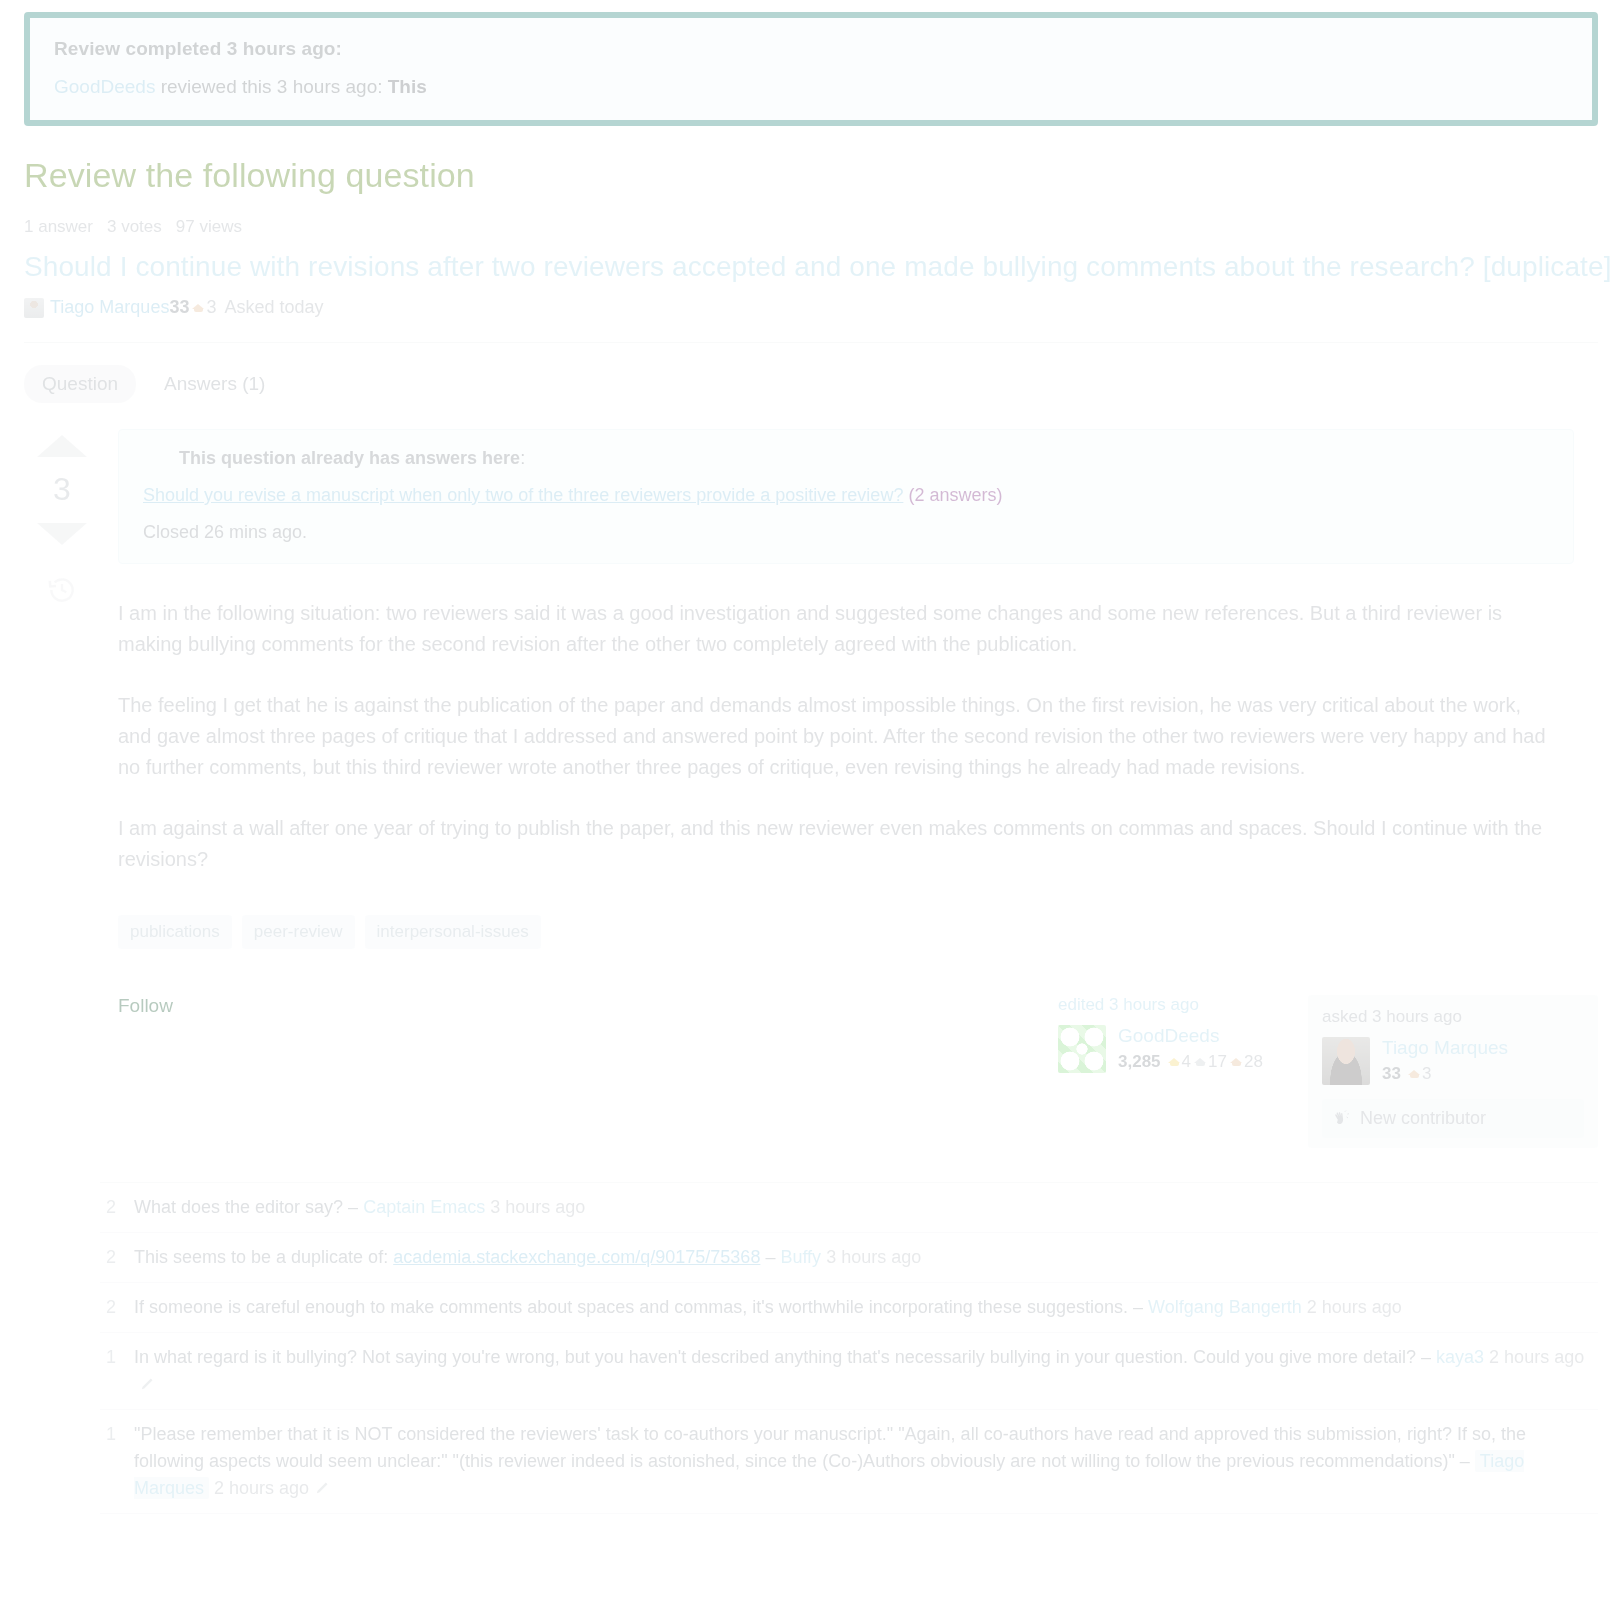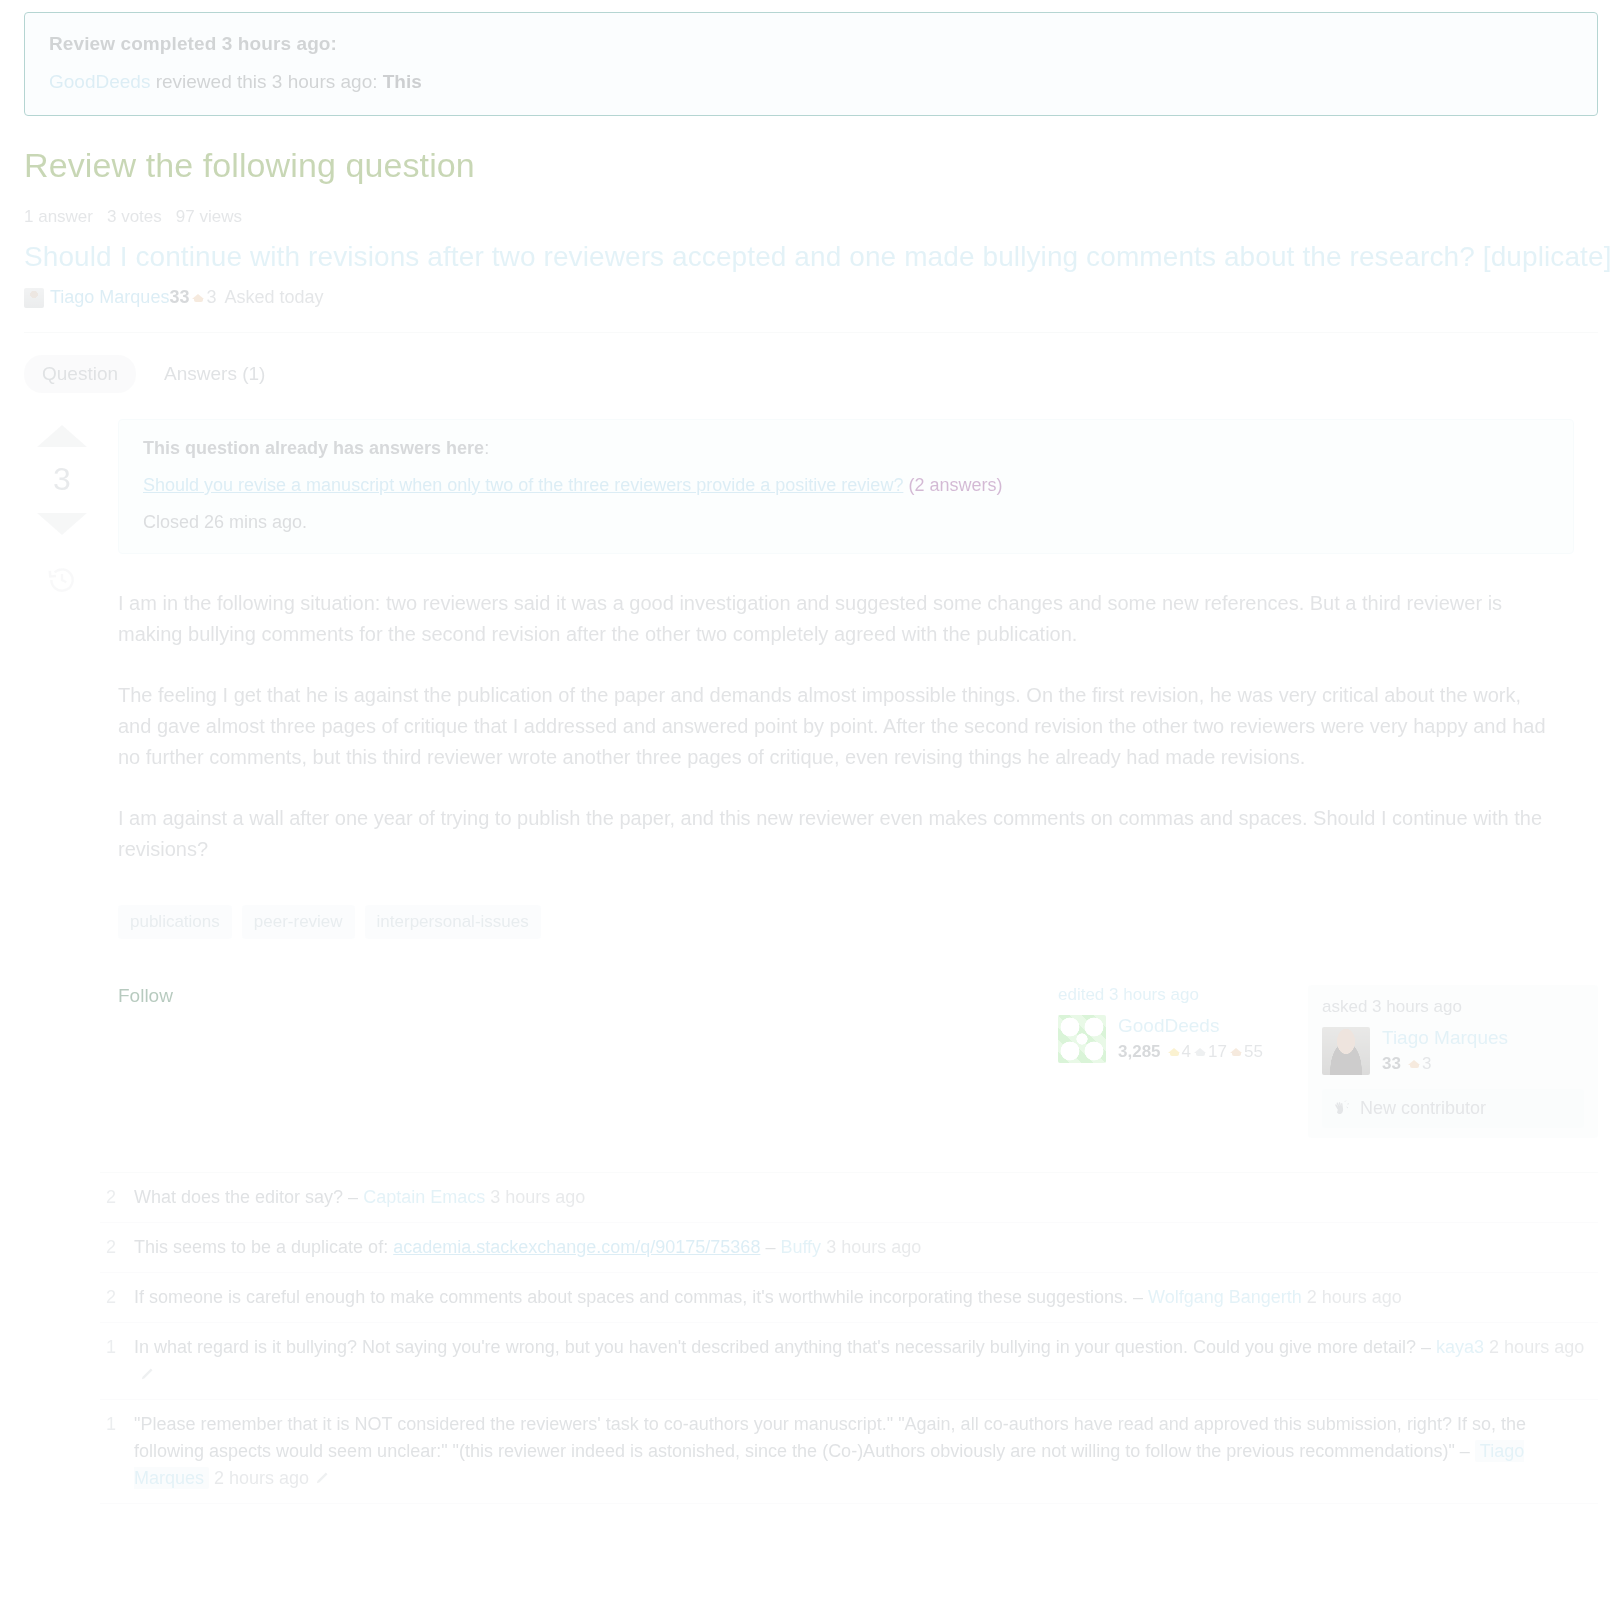--- a/index.html
+++ b/index.html
@@ -23,21 +23,21 @@
     left: 0; top: 0;
     width: 1622px;
     height: 1616px;
     opacity: .30;
   }
 
   
   .review-banner {
     margin: 12px 24px 0 24px;
     background: #f4fbfd;
-    border: 1px solid #0f766e;
+    border: 6px solid #0f766e;
     border-radius: 4px;
     padding: 20px 24px 22px 24px;
     box-sizing: border-box;
   }
   .review-banner .line1 {
     font-size: 19px;
     font-weight: bold;
     color: #6b7278;
     margin-bottom: 16px;
     letter-spacing: .1px;
@@ -172,21 +172,21 @@
   .postbody { flex: 1 1 auto; min-width: 0; padding-left: 18px;}
 
   .dupe-box {
     background: #f7fcfd;
     border: 1px solid #e6f2f6;
     border-radius: 4px;
     padding: 18px 24px 20px 24px;
     box-sizing: border-box;
     margin-right: 24px;
   }
-  .dupe-box .dl1 { font-size: 18px; color: #7d848a; margin-bottom: 16px;}
+  .dupe-box .dl1 { font-size: 18px; color: #7d848a; margin-bottom: 16px; margin-left: 36px;}
   .dupe-box .dl2 { font-size: 18px; margin-bottom: 16px;}
   .dupe-box .dl3 { font-size: 18px; color: #8b9298; }
   .muted { color: #701a75; }
 
   .para {
     font-size: 20px;
     line-height: 1.55;
     color: #a0a6ac;
     margin: 30px 0 0 0;
     padding-right: 40px;
@@ -388,21 +388,21 @@
             <div class="uc-avatar identicon"></div>
             <div>
               <div class="uc-name">GoodDeeds</div>
               <div class="uc-rep">
                 <b>3,285</b>
                 <span class="cap gold"></span>
                   <span>4</span>
                 <span class="cap silver"></span>
                   <span>17</span>
                 <span class="cap bronze"></span>
-                  <span>55</span>
+                  <span>28</span>
               </div>
             </div>
           </div>
         </div>
 
         <div class="usercard owner">
           <div class="uc-action grey">asked 3 hours ago</div>
           <div class="uc-row">
             <div class="uc-avatar photo"></div>
             <div>

